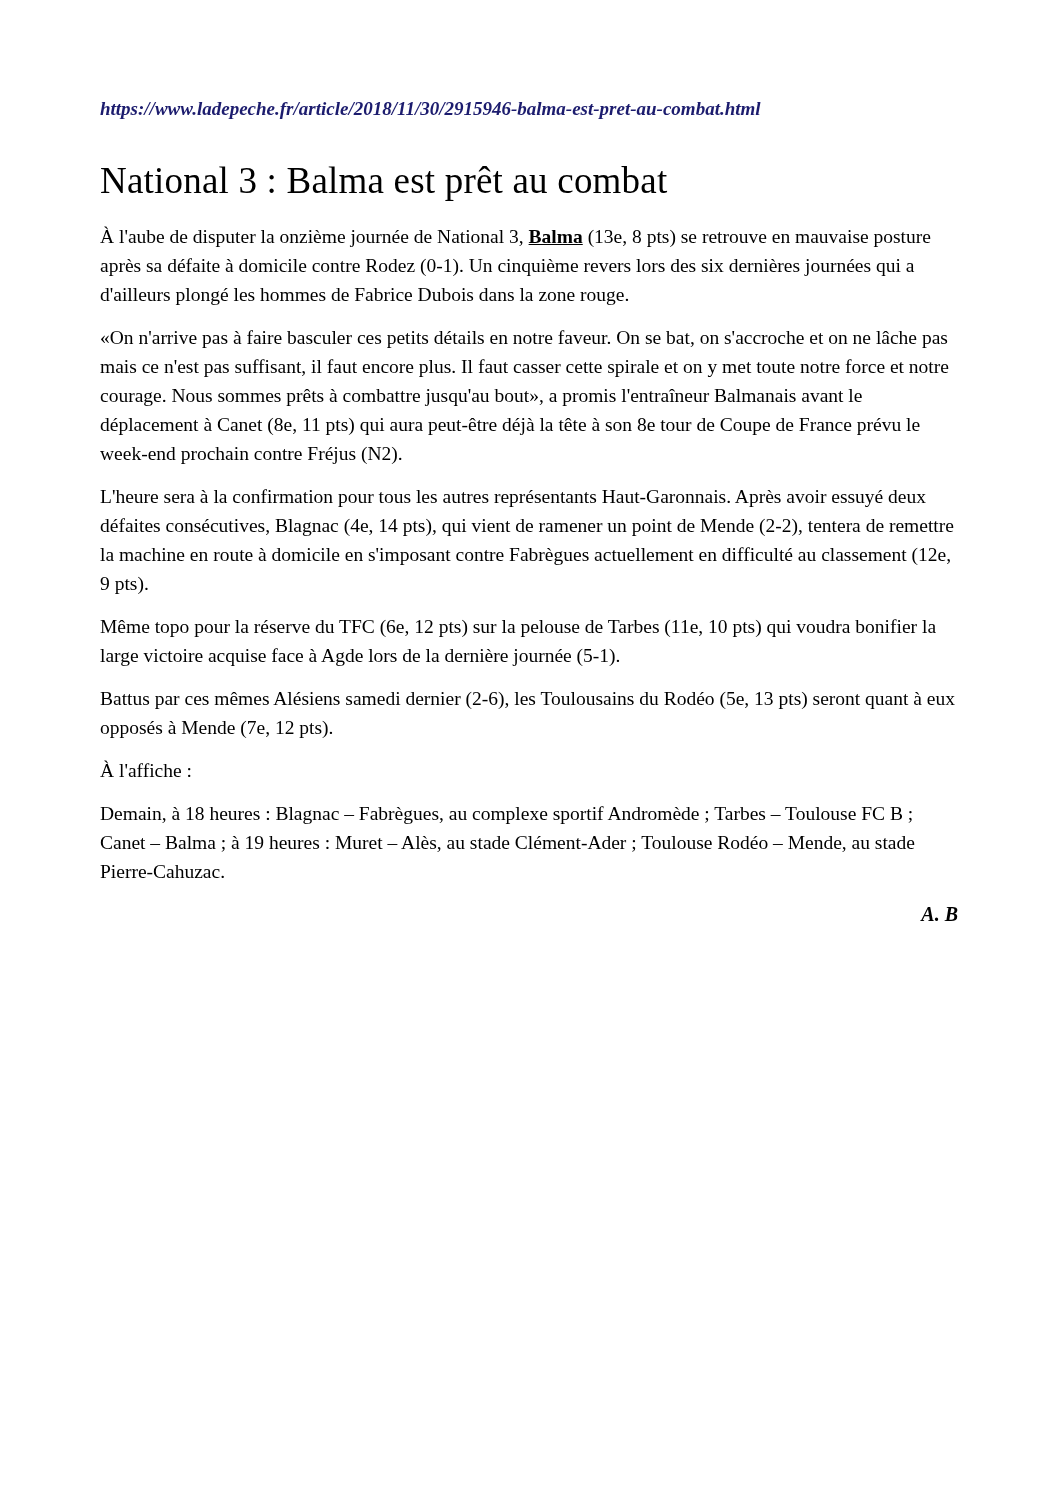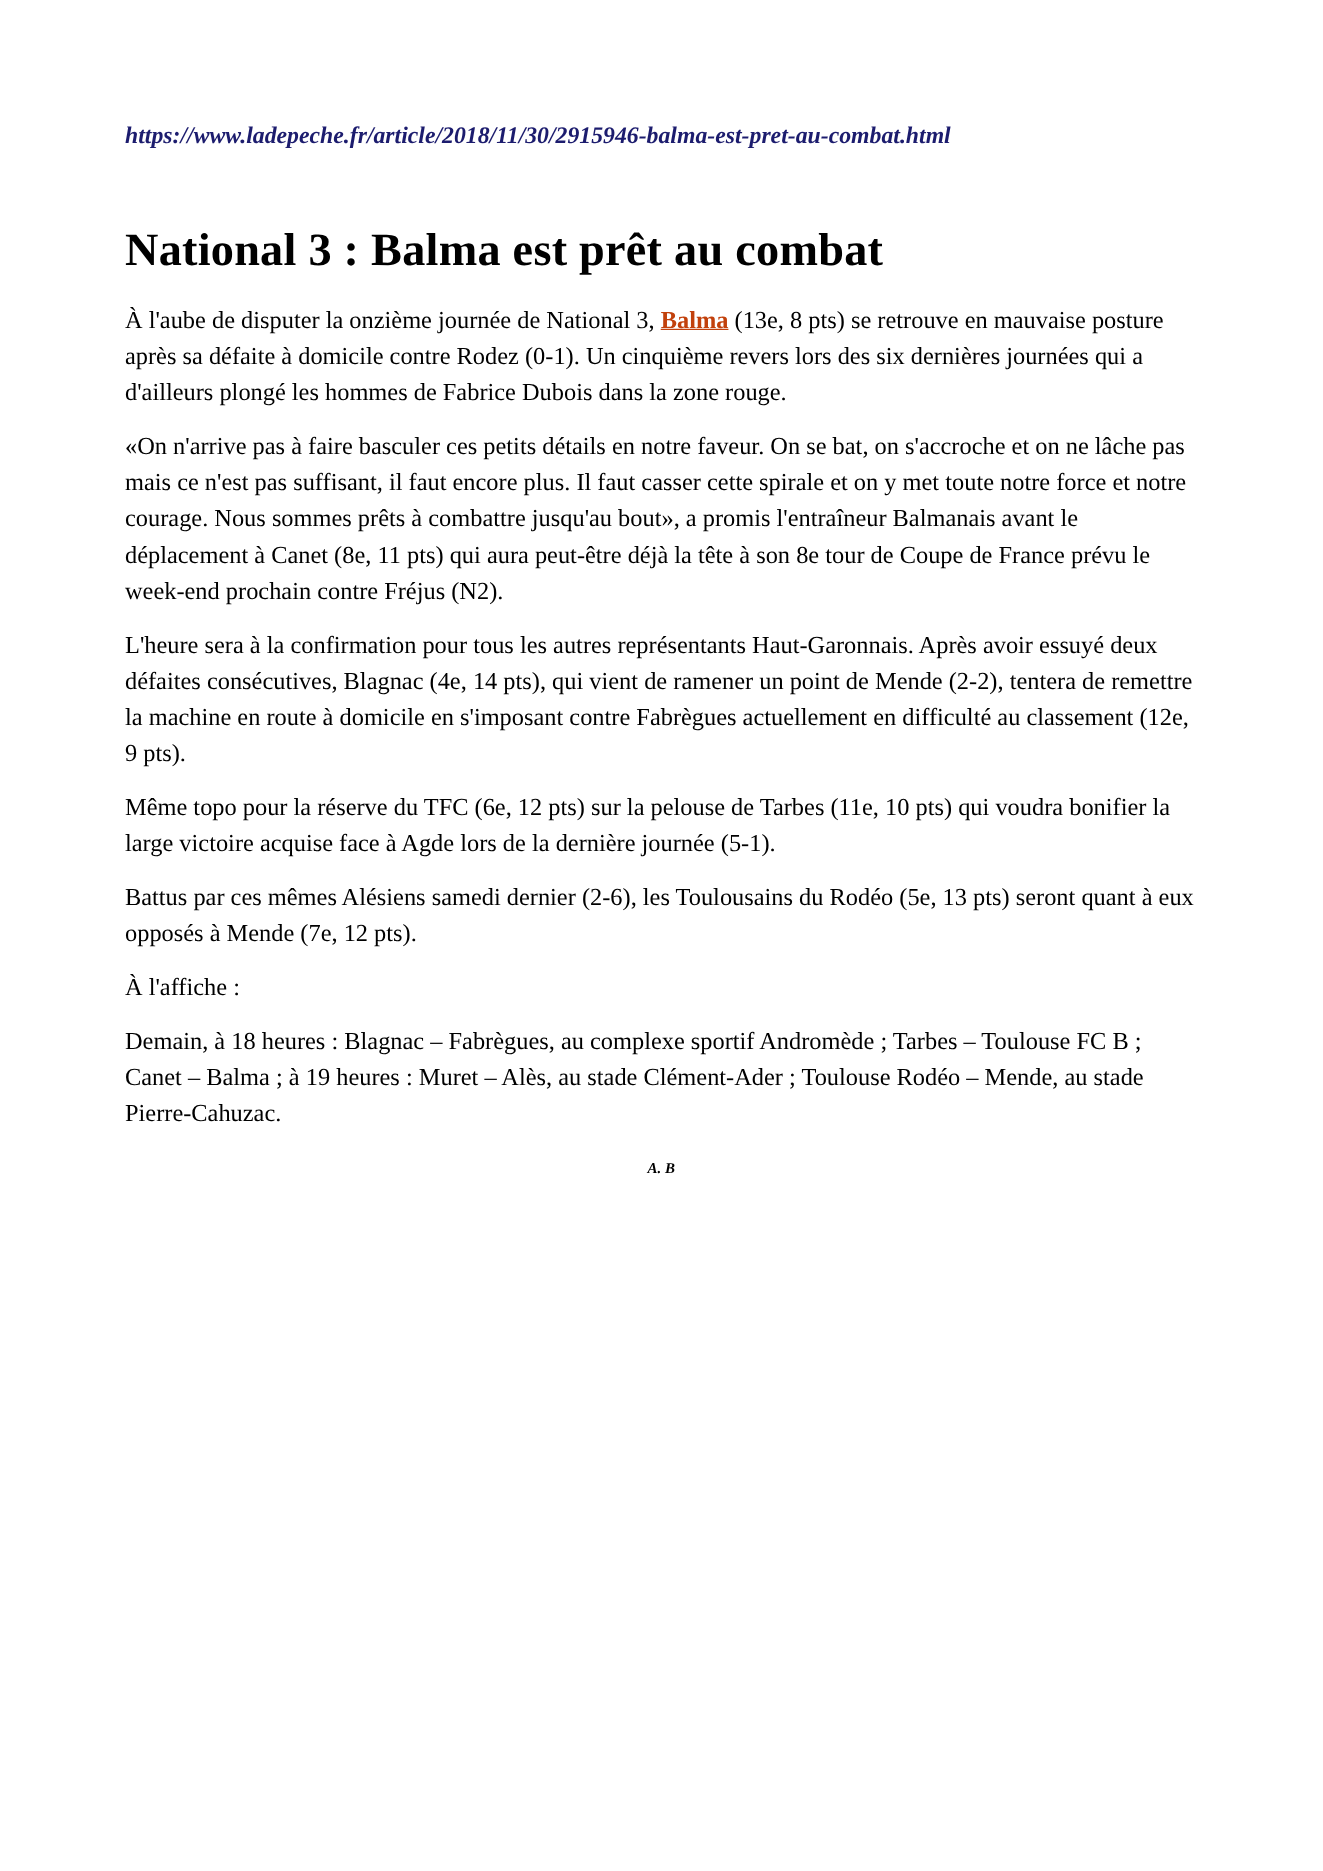--- a/index.html
+++ b/index.html
@@ -30,56 +30,56 @@
     text-decoration: none;
     cursor: pointer;
     white-space: nowrap;
   }
   .published {
     margin: 17px 0 0 0;
     font-size: 19px;
     line-height: 26px;
   }
   .title {
-    margin: 56px 0 0 0;
+    margin: 36px 0 0 0;
     font-size: 37px;
     line-height: 46px;
-    font-weight: bold;
+    font-weight: normal;
     letter-spacing: 0.2px;
   }
   .subtitle {
     margin: 28px 0 0 0;
     font-size: 29px;
     line-height: 36px;
     font-weight: bold;
   }
   p.body {
     margin: 14px 0 0 0;
     font-size: 19.5px;
     line-height: 29px;
     text-align: left;
   }
   p.body.first {
     margin-top: 18px;
   }
   p.body.gap-before {
   }
   .inline-link {
-    color: #c2410c;
+    color: #000000;
     font-weight: bold;
     text-decoration: underline;
     cursor: pointer;
   }
   .signature {
     margin: 14px 0 0 0;
-    font-size: 12px;
+    font-size: 20px;
     line-height: 29px;
     font-weight: bold;
     font-style: italic;
-    text-align: center;
+    text-align: right;
   }
 </style>
 </head>
 <body>
 
 <div class="page">
 
   <a class="source-url">https://www.ladepeche.fr/article/2018/11/30/2915946-balma-est-pret-au-combat.html</a>
 
 

